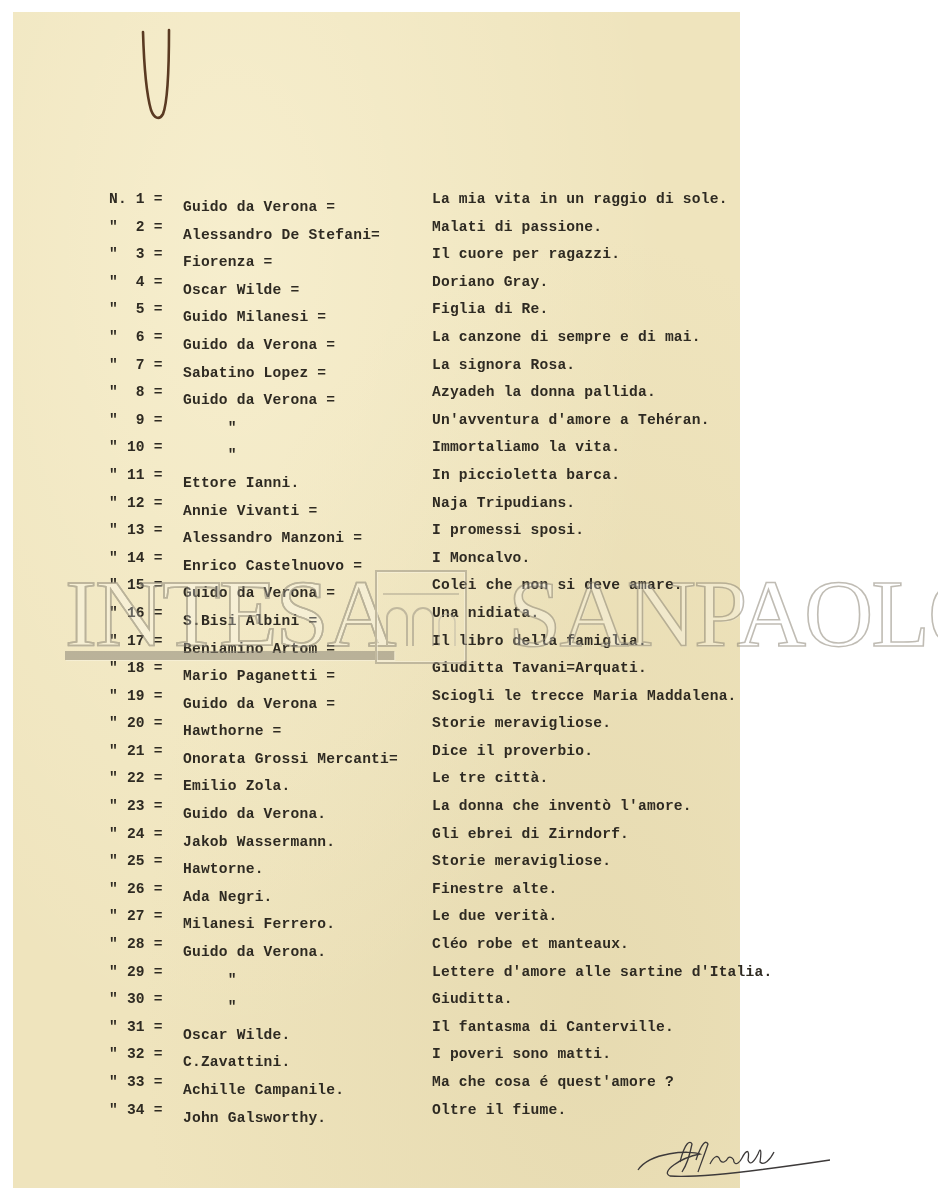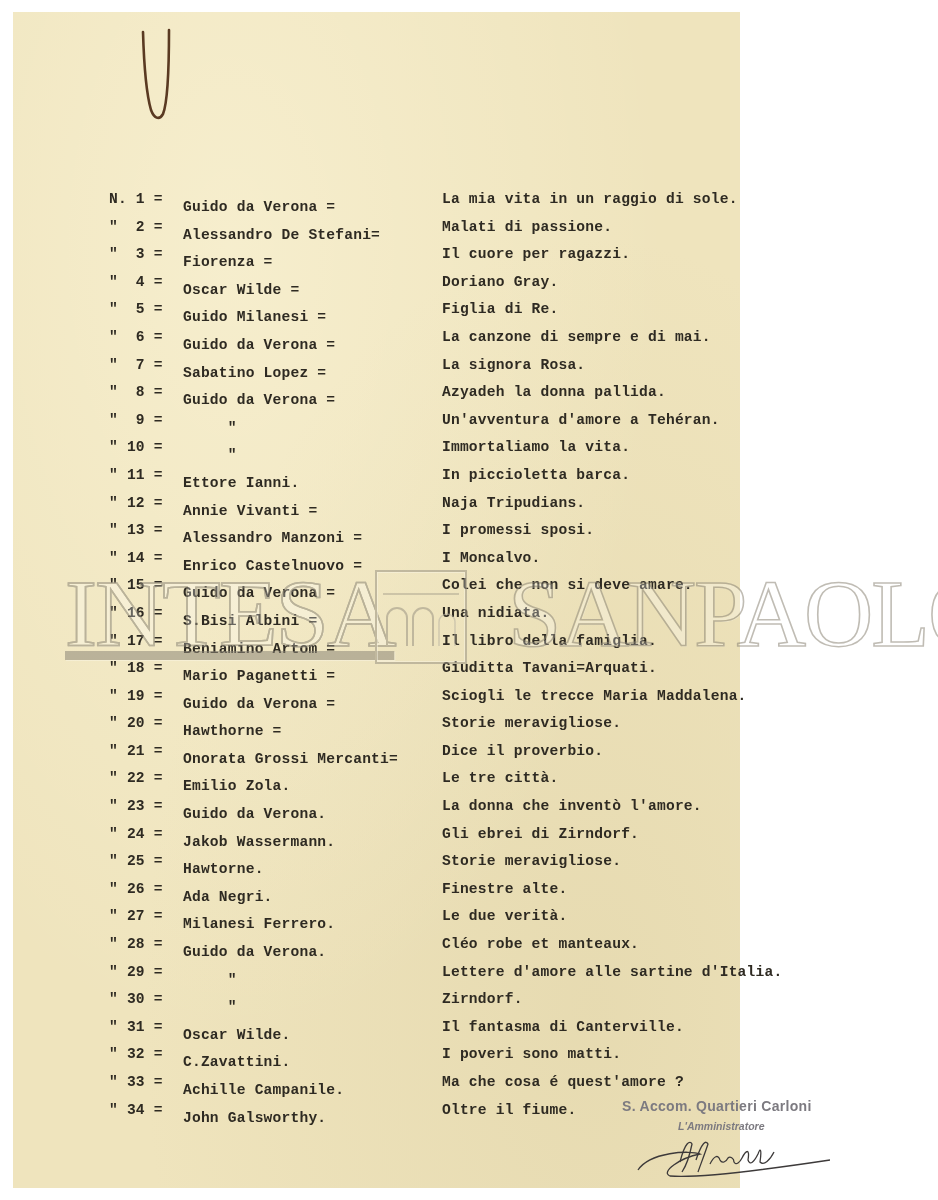--- a/index.html
+++ b/index.html
@@ -14,21 +14,21 @@
   .clip { position: absolute; left: 126px; top: 14px; width: 36px; height: 98px; }
   .list {
     position: absolute; left: 96px; top: 174px;
     font-family: "Liberation Mono", "DejaVu Sans Mono", monospace;
     font-size: 14.6px; font-weight: bold; color: #2e2a22;
     letter-spacing: 0.2px;
   }
   .row { position: relative; height: 27.6px; line-height: 27.6px; white-space: pre; }
   .row .num { position: absolute; left: 0; width: 56px; }
   .row .author { position: absolute; left: 74px; margin-top: 8px; }
-  .row .title { position: absolute; left: 333px; }
+  .row .title { position: absolute; left: 323px; }
   .watermark {
     position: absolute; left: 50px; top: 556px; width: 850px; height: 96px;
     pointer-events: none; opacity: 0.55;
   }
   .wm-text {
     position: absolute; top: -4px;
     font-family: "Liberation Serif", "DejaVu Serif", serif;
     font-size: 96px; line-height: 100px; color: transparent;
     -webkit-text-stroke: 1.6px #8d8778;
     text-shadow: 1px 1px 0 rgba(255,255,255,0.5);
@@ -80,44 +80,40 @@
       <div class="row"><span class="num">" 20 =</span><span class="author">Hawthorne =</span><span class="title">Storie meravigliose.</span></div>
       <div class="row"><span class="num">" 21 =</span><span class="author">Onorata Grossi Mercanti=</span><span class="title">Dice il proverbio.</span></div>
       <div class="row"><span class="num">" 22 =</span><span class="author">Emilio Zola.</span><span class="title">Le tre città.</span></div>
       <div class="row"><span class="num">" 23 =</span><span class="author">Guido da Verona.</span><span class="title">La donna che inventò l'amore.</span></div>
       <div class="row"><span class="num">" 24 =</span><span class="author">Jakob Wassermann.</span><span class="title">Gli ebrei di Zirndorf.</span></div>
       <div class="row"><span class="num">" 25 =</span><span class="author">Hawtorne.</span><span class="title">Storie meravigliose.</span></div>
       <div class="row"><span class="num">" 26 =</span><span class="author">Ada Negri.</span><span class="title">Finestre alte.</span></div>
       <div class="row"><span class="num">" 27 =</span><span class="author">Milanesi Ferrero.</span><span class="title">Le due verità.</span></div>
       <div class="row"><span class="num">" 28 =</span><span class="author">Guido da Verona.</span><span class="title">Cléo robe et manteaux.</span></div>
       <div class="row"><span class="num">" 29 =</span><span class="author">     "</span><span class="title">Lettere d'amore alle sartine d'Italia.</span></div>
-      <div class="row"><span class="num">" 30 =</span><span class="author">     "</span><span class="title">Zirndorf.</span></div>
+      <div class="row"><span class="num">" 30 =</span><span class="author">     "</span><span class="title">Giuditta.</span></div>
       <div class="row"><span class="num">" 31 =</span><span class="author">Oscar Wilde.</span><span class="title">Il fantasma di Canterville.</span></div>
       <div class="row"><span class="num">" 32 =</span><span class="author">C.Zavattini.</span><span class="title">I poveri sono matti.</span></div>
       <div class="row"><span class="num">" 33 =</span><span class="author">Achille Campanile.</span><span class="title">Ma che cosa é quest'amore ?</span></div>
       <div class="row"><span class="num">" 34 =</span><span class="author">John Galsworthy.</span><span class="title">Oltre il fiume.</span></div>
     </div>
 
   <div class="watermark">
     <span class="wm-text wm-left">INTESA</span>
     <div class="wm-logo">
       <svg width="88" height="90" viewBox="0 0 88 90">
         <line x1="6" y1="22" x2="82" y2="22" stroke="#9b9483" stroke-width="1.5"></line>
         <path d="M10 74 L10 46 A10 10 0 0 1 30 46 L30 74" fill="none" stroke="#9b9483" stroke-width="2"></path>
         <path d="M36 74 L36 46 A10 10 0 0 1 56 46 L56 74" fill="none" stroke="#9b9483" stroke-width="2"></path>
         <path d="M62 74 L62 50 A8 8 0 0 1 78 50 L78 74" fill="none" stroke="#b8b2a2" stroke-width="1.5"></path>
       </svg>
     </div>
     <span class="wm-text wm-right">SANPAOLO</span>
   </div>
 
-  <div class="stamp" style="left:609px; top:1086px;">
-    <div class="stamp-company">S. Accom. Quartieri Carloni</div>
-    <div class="stamp-role">L'Amministratore</div>
-  </div>
 
   <svg class="signature" viewBox="0 0 210 50" style="left:617px; top:1120px;">
     <path d="M8 38 C20 20 60 18 70 22 C50 26 30 40 40 44 C60 46 120 40 200 28" fill="none" stroke="#3d3a3a" stroke-width="1.3"></path>
     <path d="M50 30 C55 10 60 8 62 12 C60 22 56 34 52 40 M66 28 C72 10 76 8 78 12 C74 24 70 34 68 40
              M80 32 C84 24 88 22 90 28 C92 32 96 30 98 26 C100 24 104 26 104 30 C106 34 110 30 112 26
              C116 18 120 16 118 28 C120 34 124 30 128 22 C130 16 132 16 130 30 C134 34 140 28 144 20" fill="none" stroke="#3d3a3a" stroke-width="1.3"></path>
   </svg>
 
 </div>
 

